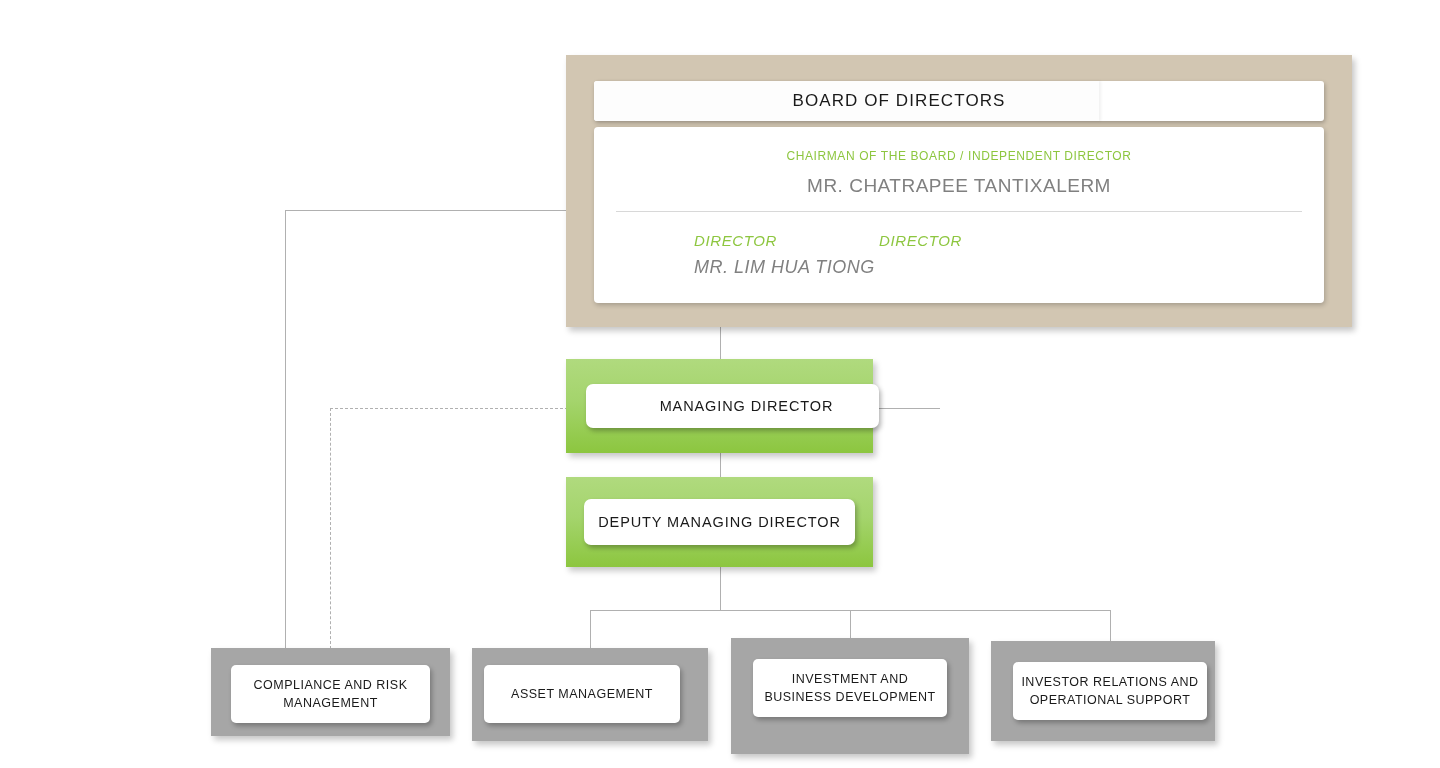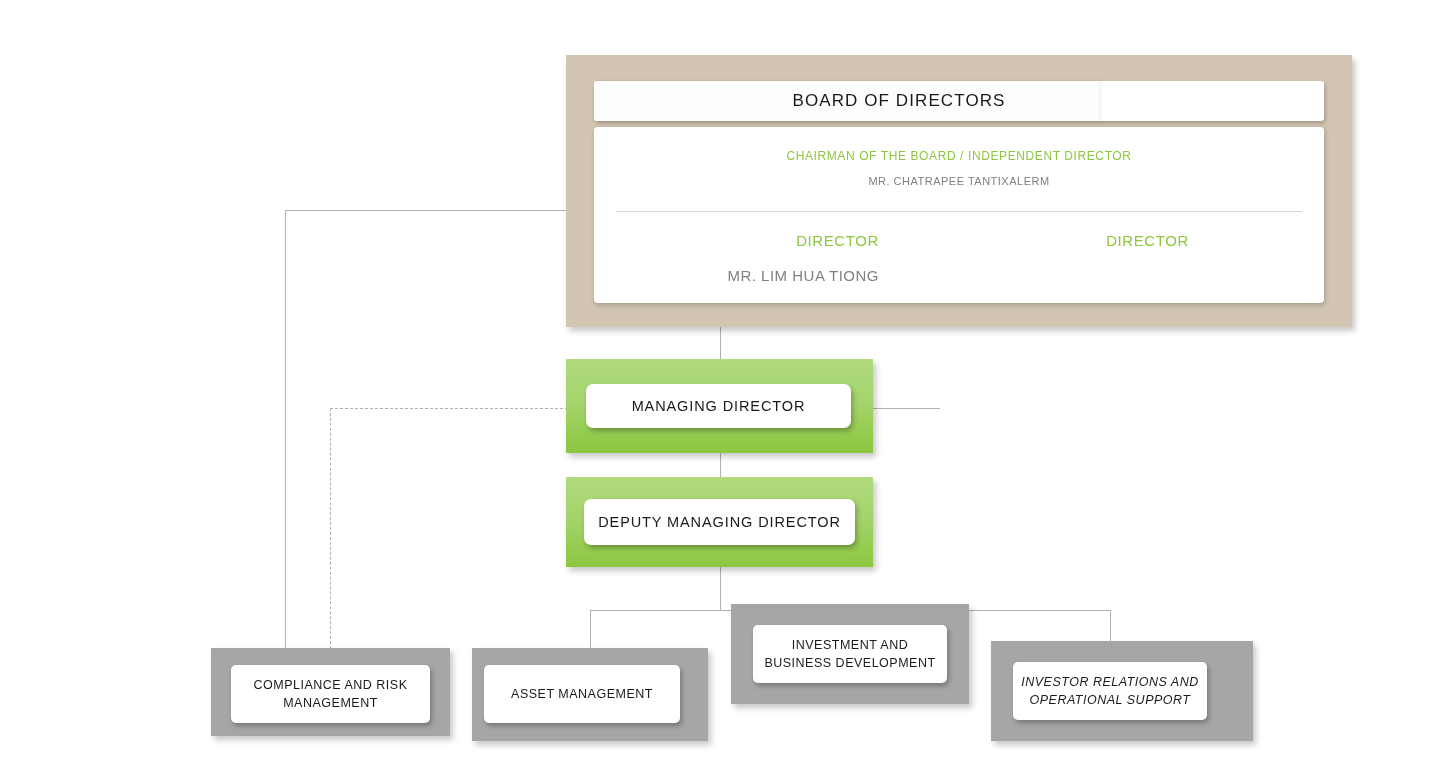--- a/index.html
+++ b/index.html
@@ -45,35 +45,35 @@
     position:absolute;left:28px;top:72px;width:730px;height:176px;
     background:#ffffff;border-radius:4px;
     box-shadow:1px 2px 5px rgba(0,0,0,.22);
   }
   .chair-role{
     position:absolute;left:0;top:22px;width:100%;text-align:center;
     font-size:12px;letter-spacing:.6px;color:#8dc63f;
   }
   .chair-name{
     position:absolute;left:0;top:48px;width:100%;text-align:center;
-    font-size:11px;letter-spacing:.5px;color:#808080;
+    font-size:19px;letter-spacing:.5px;color:#808080;
   }
   .board-divider{
     position:absolute;left:22px;top:84px;width:686px;height:1px;
     background:#d8d8d8;
   }
   .dir-row{
     position:absolute;left:100px;top:105px;width:530px;
     display:flex;justify-content:flex-start;
   }
-  .dir-cell{text-align:right;}
+  .dir-cell{text-align:left;font-style:italic;}
   .dir-cell.c1{width:185px;}
   .dir-cell.c2{width:310px;}
   .dir-role{font-size:15px;letter-spacing:.6px;color:#8dc63f;}
-  .dir-name{font-size:15px;letter-spacing:.5px;color:#808080;margin-top:18px;}
+  .dir-name{font-size:18px;letter-spacing:.5px;color:#808080;margin-top:8px;}
 
   
   .gnode{
     position:absolute;
     background:linear-gradient(180deg,#b0da7e 0%,#a4d46c 45%,#8cc63f 100%);
     box-shadow:3px 4px 6px rgba(0,0,0,.22);
   }
   .gnode .inner{
     position:absolute;background:#ffffff;border-radius:7px;
     box-shadow:2px 3px 5px rgba(0,0,0,.28);
@@ -137,21 +137,21 @@
           <div class="dir-name">MR. LIM HUA TIONG</div>
         </div>
         <div class="dir-cell c2">
           <div class="dir-role">DIRECTOR</div>
         </div>
       </div>
     </div>
   </div>
 
   <div class="gnode" style="left:566px;top:359px;width:307px;height:94px;">
-    <div class="inner" style="left:20px;top:25px;width:265px;height:44px;">
+    <div class="inner" style="left:20px;top:25px;width:265px;height:44px;padding-left:28px;">
       <span>MANAGING DIRECTOR</span>
     </div>
   </div>
 
 
   <div class="gnode" style="left:566px;top:477px;width:307px;height:90px;">
     <div class="inner" style="left:18px;top:22px;width:271px;height:46px;">
       <span>DEPUTY MANAGING DIRECTOR</span>
     </div>
   </div>
@@ -161,25 +161,25 @@
       <span>COMPLIANCE AND RISK MANAGEMENT</span>
     </div>
   </div>
 
   <div class="rnode" style="left:472px;top:648px;width:236px;height:93px;">
     <div class="inner" style="left:12px;top:17px;width:196px;height:58px;">
       <span>ASSET MANAGEMENT</span>
     </div>
   </div>
 
-  <div class="rnode" style="left:731px;top:604px;width:238px;height:100px;">
+  <div class="rnode" style="left:731px;top:638px;width:238px;height:116px;">
     <div class="inner" style="left:22px;top:21px;width:194px;height:58px;">
       <span>INVESTMENT AND BUSINESS DEVELOPMENT</span>
     </div>
   </div>
 
-  <div class="rnode" style="left:991px;top:641px;width:262px;height:100px;font-style:italic;">
+  <div class="rnode" style="left:991px;top:641px;width:224px;height:100px;">
     <div class="inner" style="left:22px;top:21px;width:194px;height:58px;">
       <span>INVESTOR RELATIONS AND OPERATIONAL SUPPORT</span>
     </div>
   </div>
 
 </div>
 
 </body></html>

